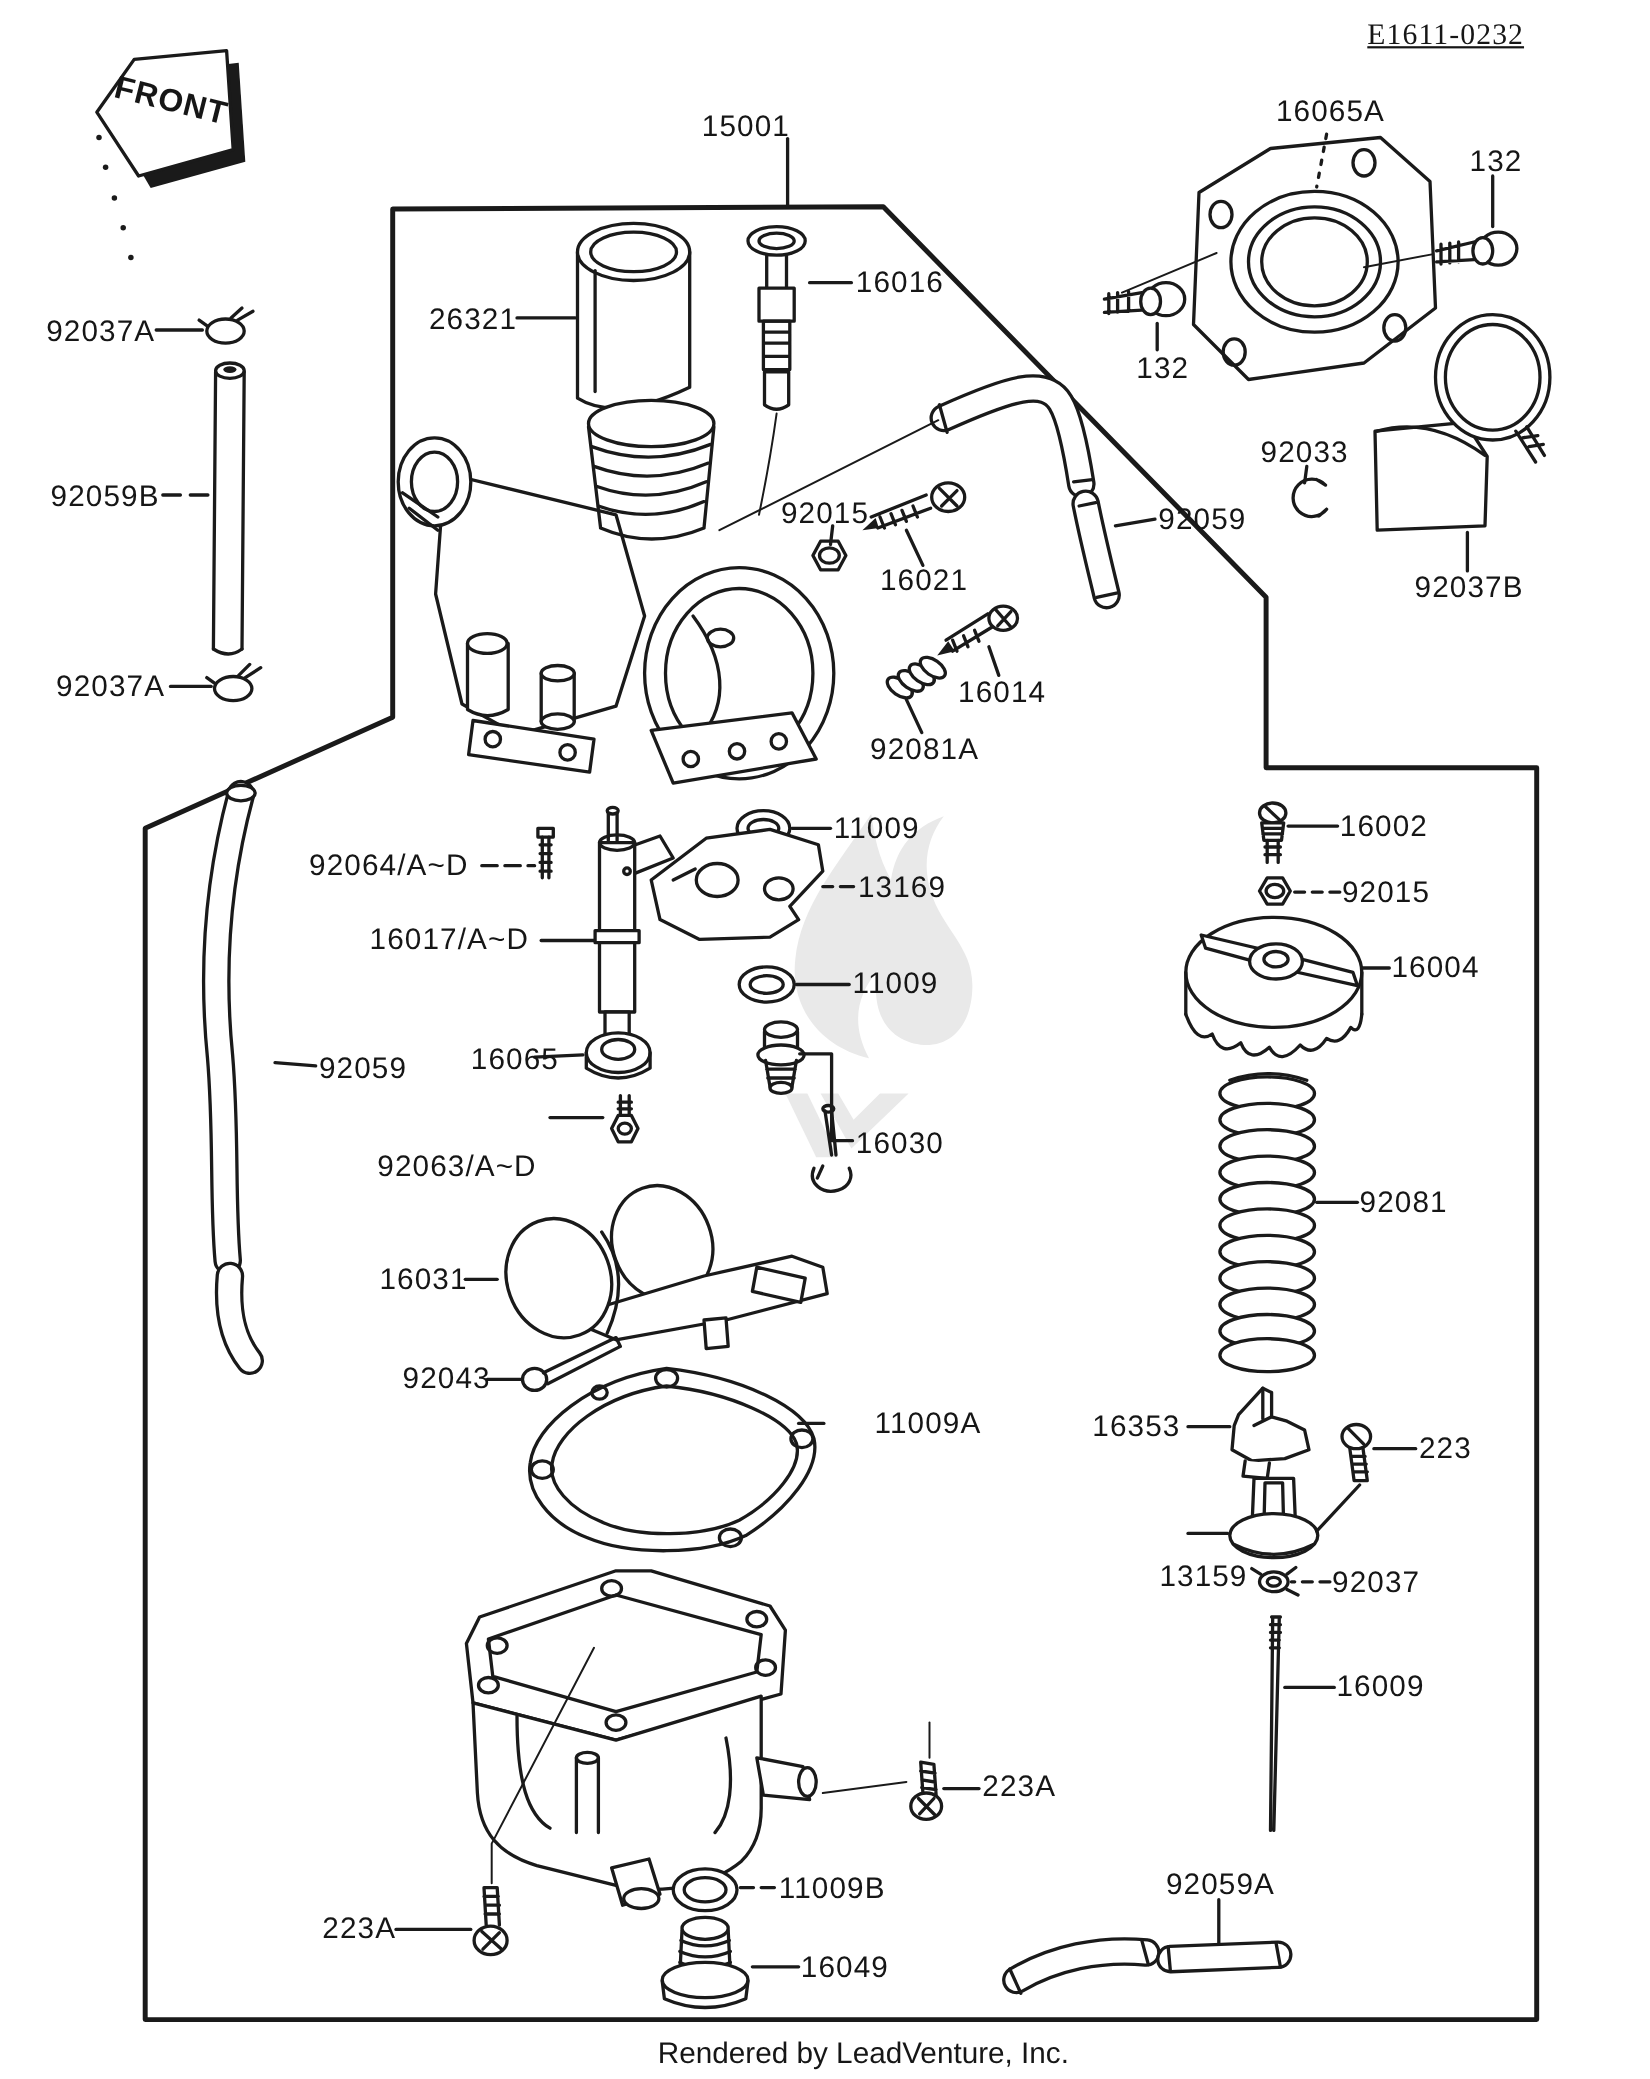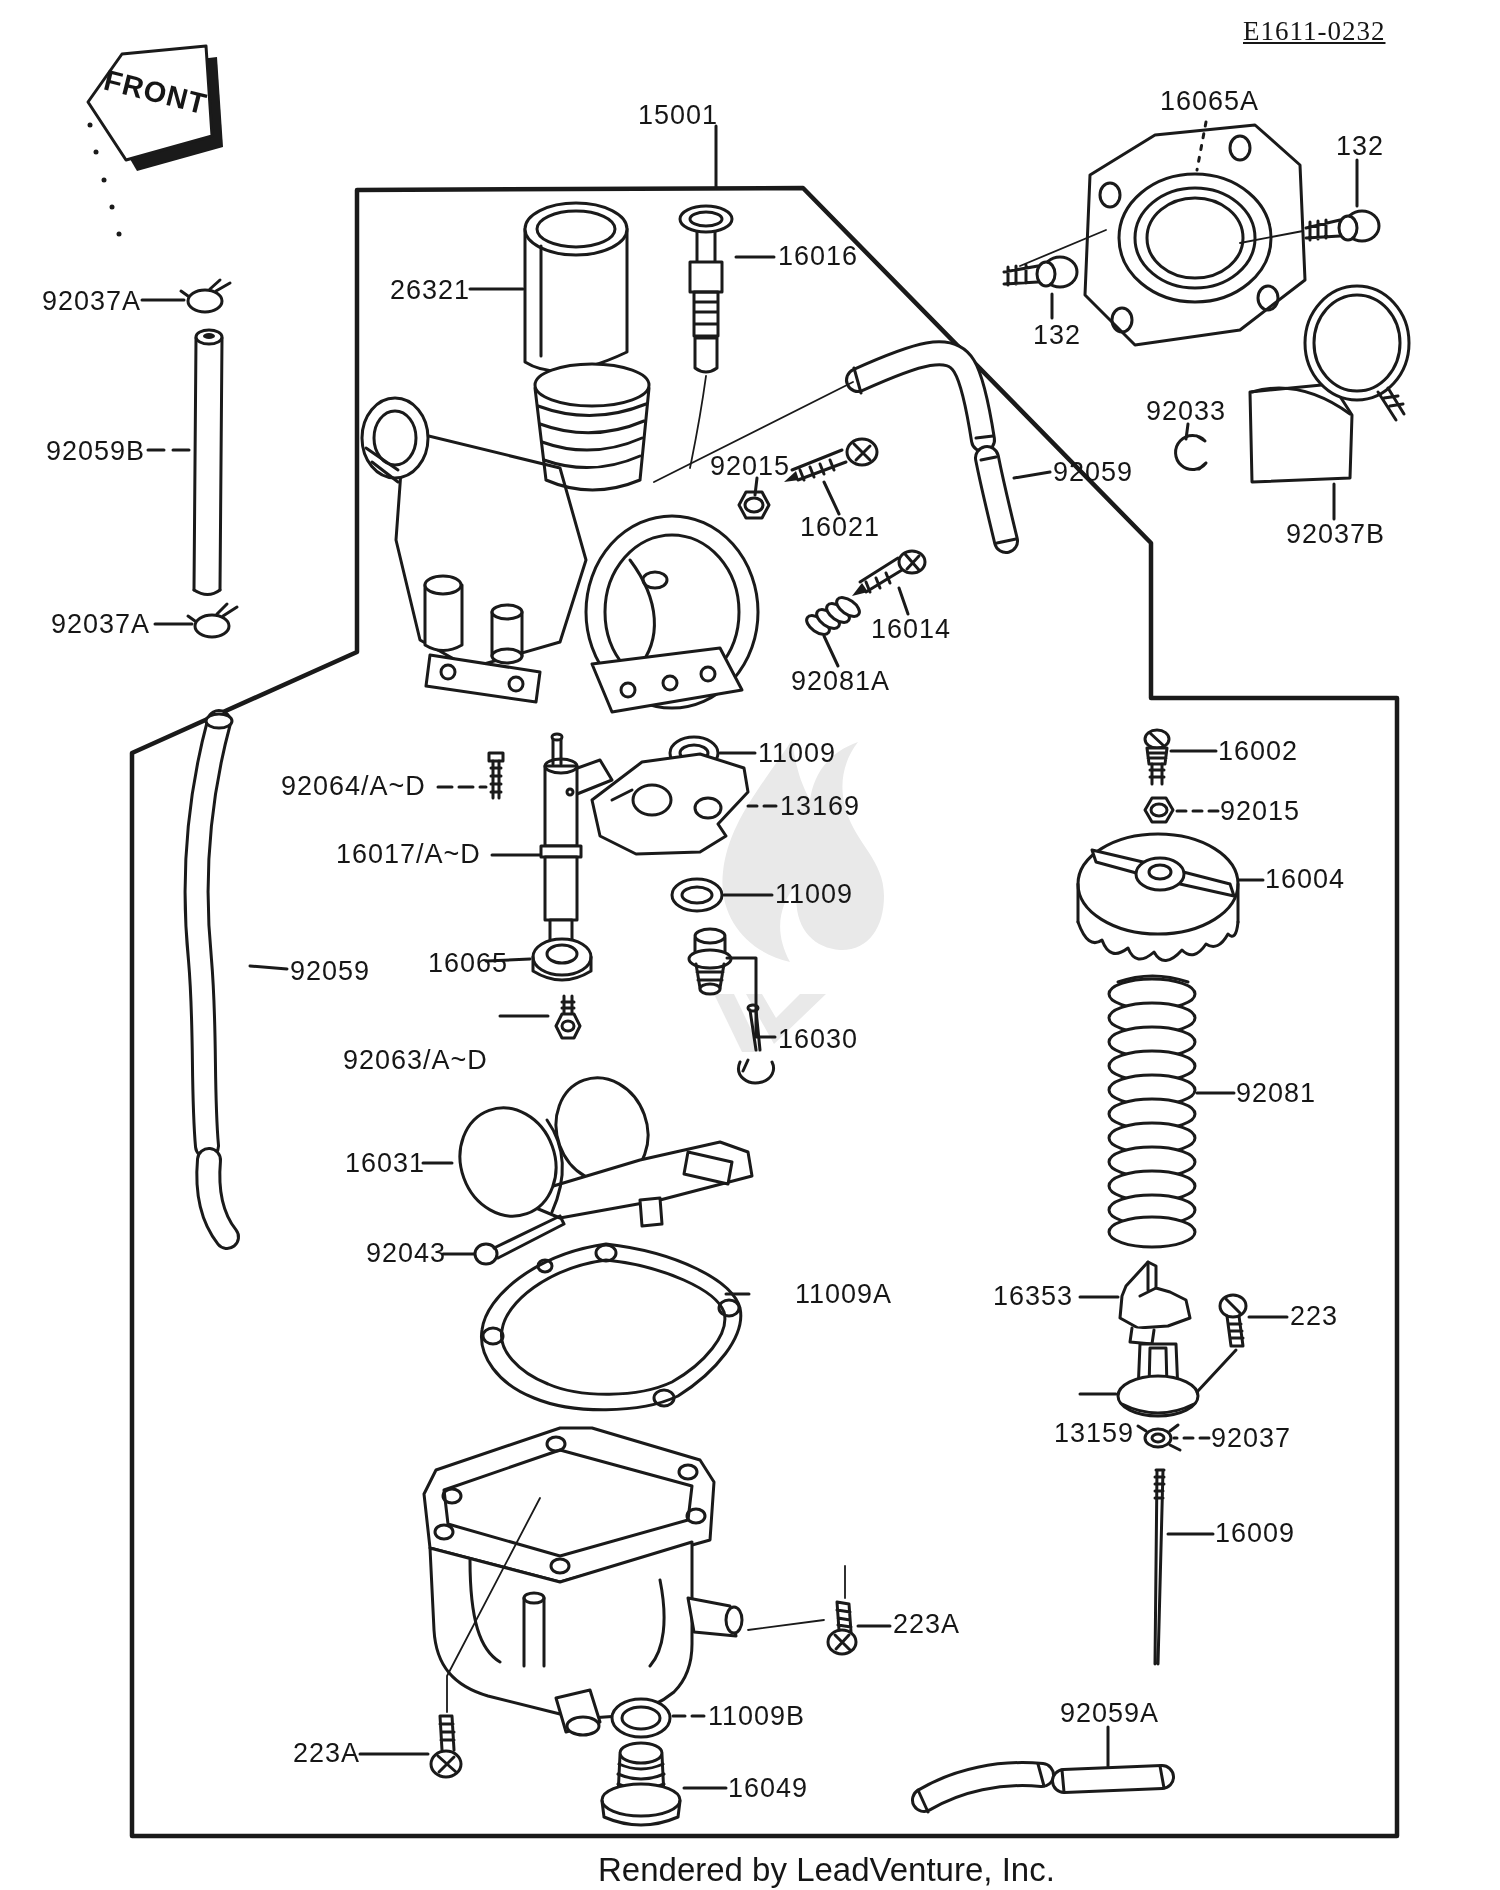--- a/index.html
+++ b/index.html
@@ -15,21 +15,21 @@
   #art .ld{stroke-width:2.3;}
   #art .thin{stroke-width:1.8;}
   #art .hB{stroke-width:26;}
   #art .hW{stroke:#fff;stroke-width:20;}
   .lbl{position:absolute;font-size:27px;line-height:1;white-space:nowrap;
        letter-spacing:1px;color:#161616;}
   #page-code{position:absolute;left:1243px;top:18px;font-family:"Liberation Serif",serif;
        font-size:27px;letter-spacing:1px;text-decoration:underline;}
   #front-text{position:absolute;left:103px;top:76px;transform:rotate(14deg);
        font-weight:bold;font-size:29px;letter-spacing:1px;}
-  #footer{position:absolute;left:598px;top:1851px;font-size:33px;}
+  #footer{position:absolute;left:598px;top:1851px;font-size:27px;}
 </style>
 </head>
 <body>
 
 <div id="stage">
 
 <svg id="art" width="1500" height="1890" viewBox="0 0 1500 1890">
 
   <g>
     <path class="wm" d="M792 740 C760 788 728 824 723 872 C718 916 746 952 790 962

